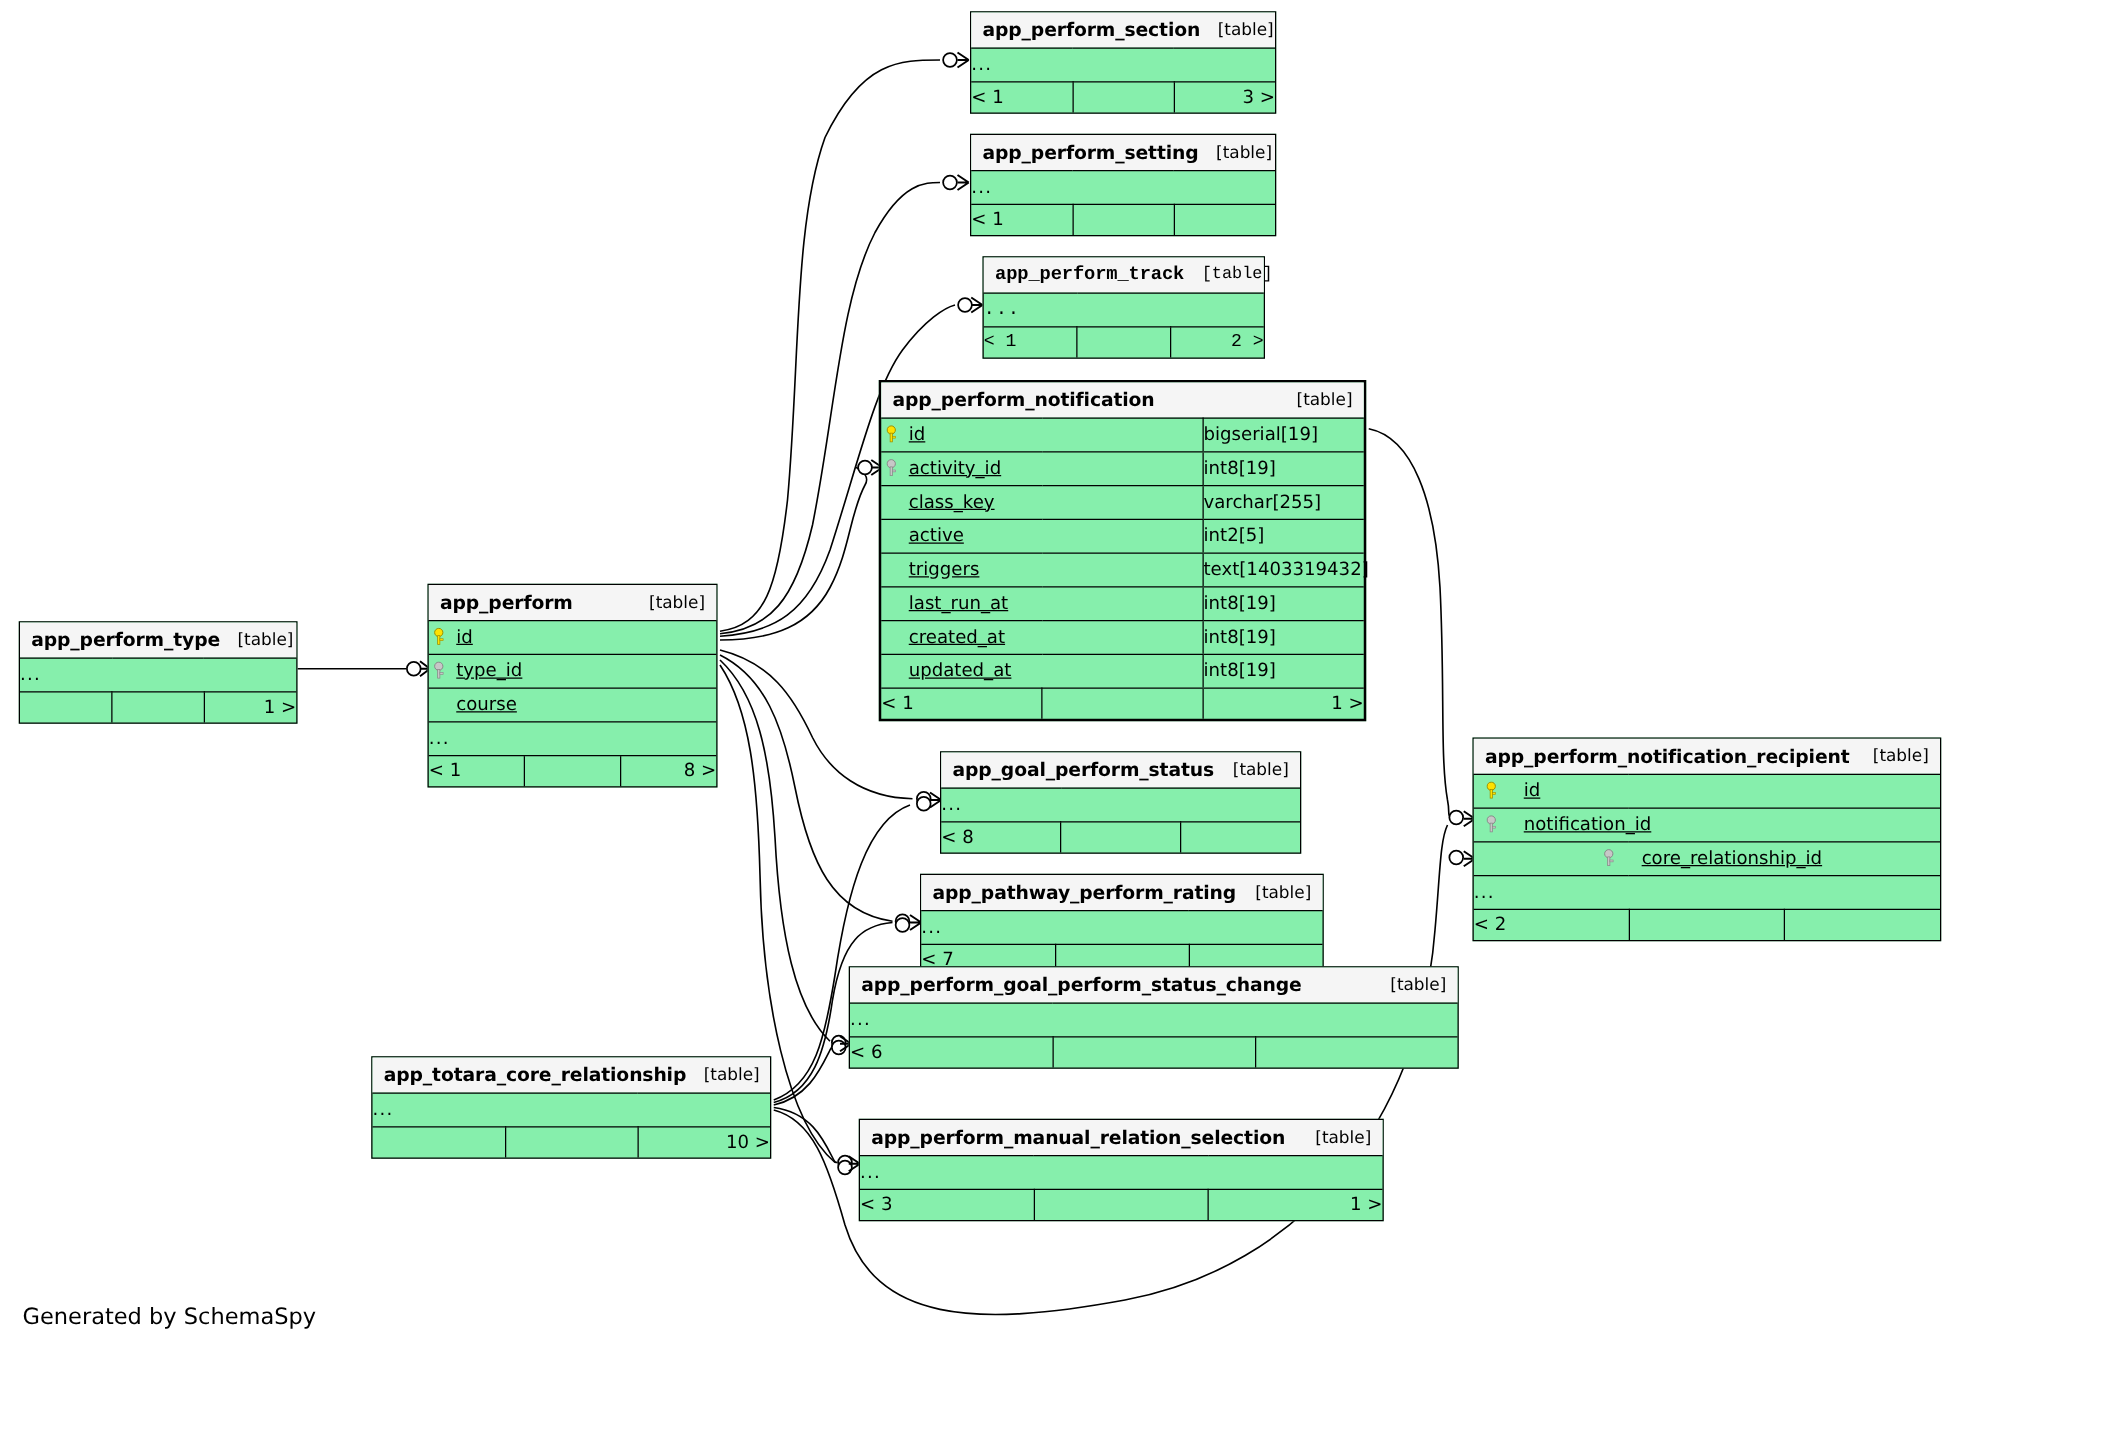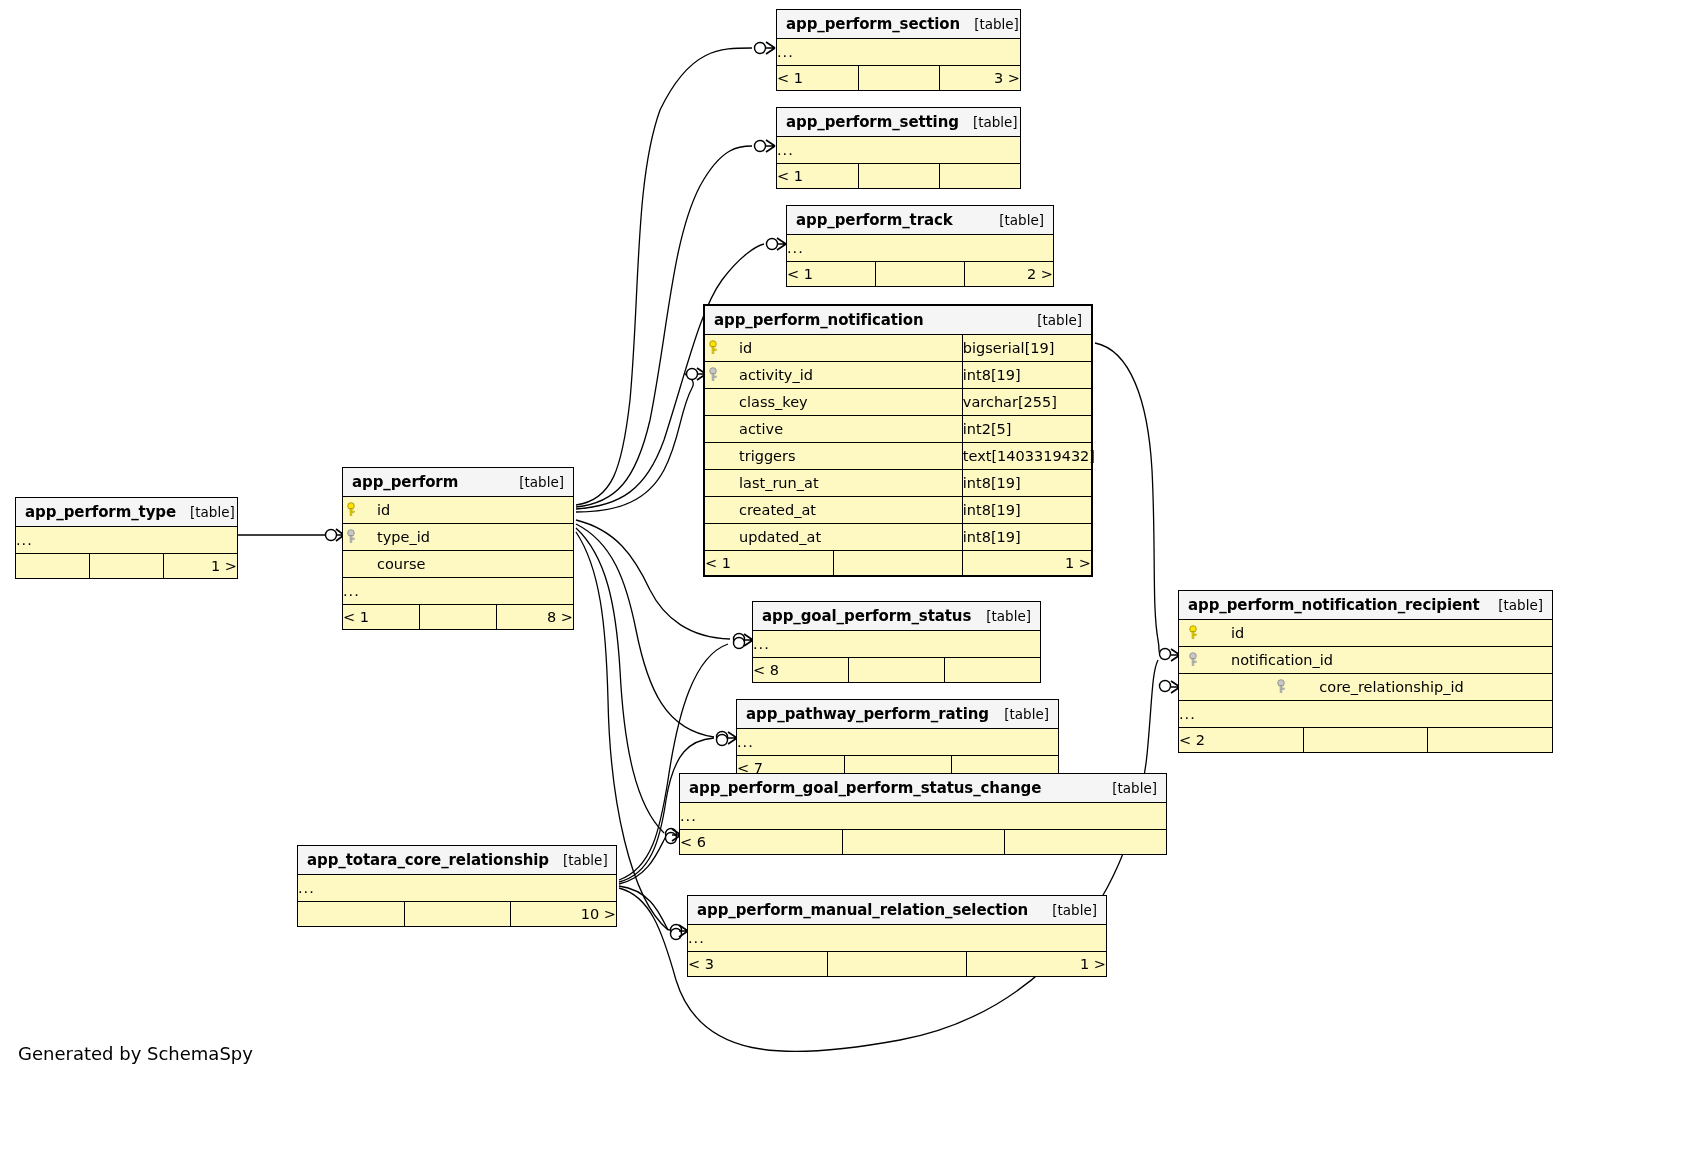--- a/index.html
+++ b/index.html
@@ -21,21 +21,21 @@
   #edges {
     position: absolute;
     left: 0; top: 0;
     width: 1688px; height: 1154px;
     pointer-events: none;
     z-index: 1;
   }
   .table-node {
     position: absolute;
     z-index: 2;
-    background: #fef9c3;
+    background: #86efac;
     border: 1px solid #000000;
     border-collapse: collapse;
     font-size: 14.5px;
     color: #000000;
   }
   .table-node.thick { border: 2px solid #000000; }
   .tbl {
     border-collapse: collapse;
     width: 100%;
     table-layout: fixed;
@@ -74,23 +74,24 @@
     padding-left: 14px;
     white-space: nowrap;
   }
   .col-row td { border-left: none; border-right: none; }
   .col-name-cell {
     padding-left: 6px;
   }
   .col-inner {
     display: flex;
     align-items: center;
-    gap: 18px;
+    gap: 6px;
     height: 100%;
     padding-left: 4px;
+    text-decoration: underline;
   }
   .col-label { white-space: nowrap; font-size: 14.5px; }
   .col-type {
     padding-left: 7px;
     white-space: nowrap;
     font-size: 14.5px;
     border-left: 1px solid #000 !important;
   }
   .ellipsis-cell {
     padding-left: 7px;
@@ -314,21 +315,21 @@
       </tr>
       <tr class="foot-row">
         <td class="foot-l" style="width:37%">&lt; 1</td>
         <td class="foot-m" style="width:28%"></td>
         <td class="foot-r" style="width:35%"></td>
       </tr>
     </tbody>
       </table>
   </div>
 
-  <div class="table-node" style="left:786px; top:205px; width:268px;">
+  <div class="table-node" style="left:786px; top:205px; width:226px;font-family:Liberation Mono, monospace;">
     <table class="tbl">
       <tbody>
           <tr class="hdr-row">
         <td colspan="3">
           <div class="hdr-inner">
             <span class="tbl-title">app_perform_track</span>
             <span class="tbl-tag">[table]</span>
           </div>
         </td>
       </tr>

